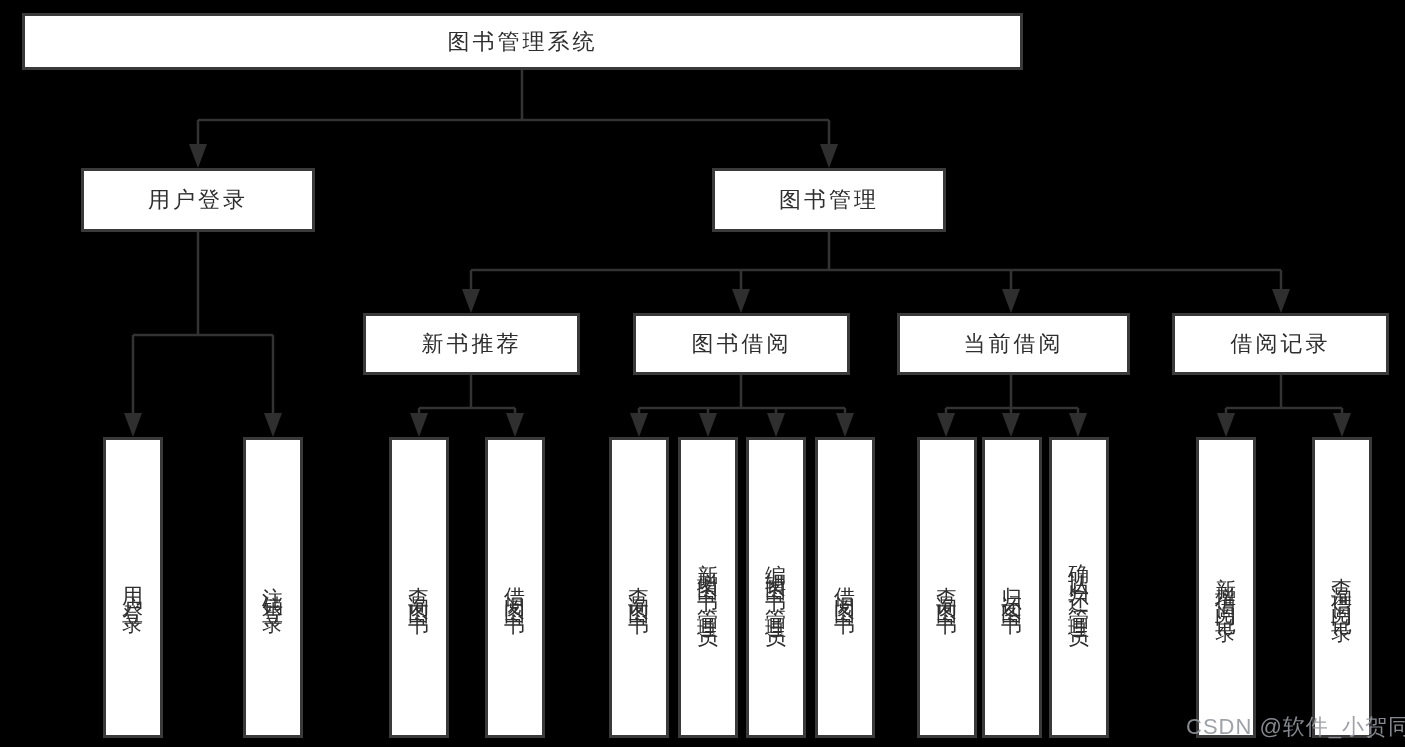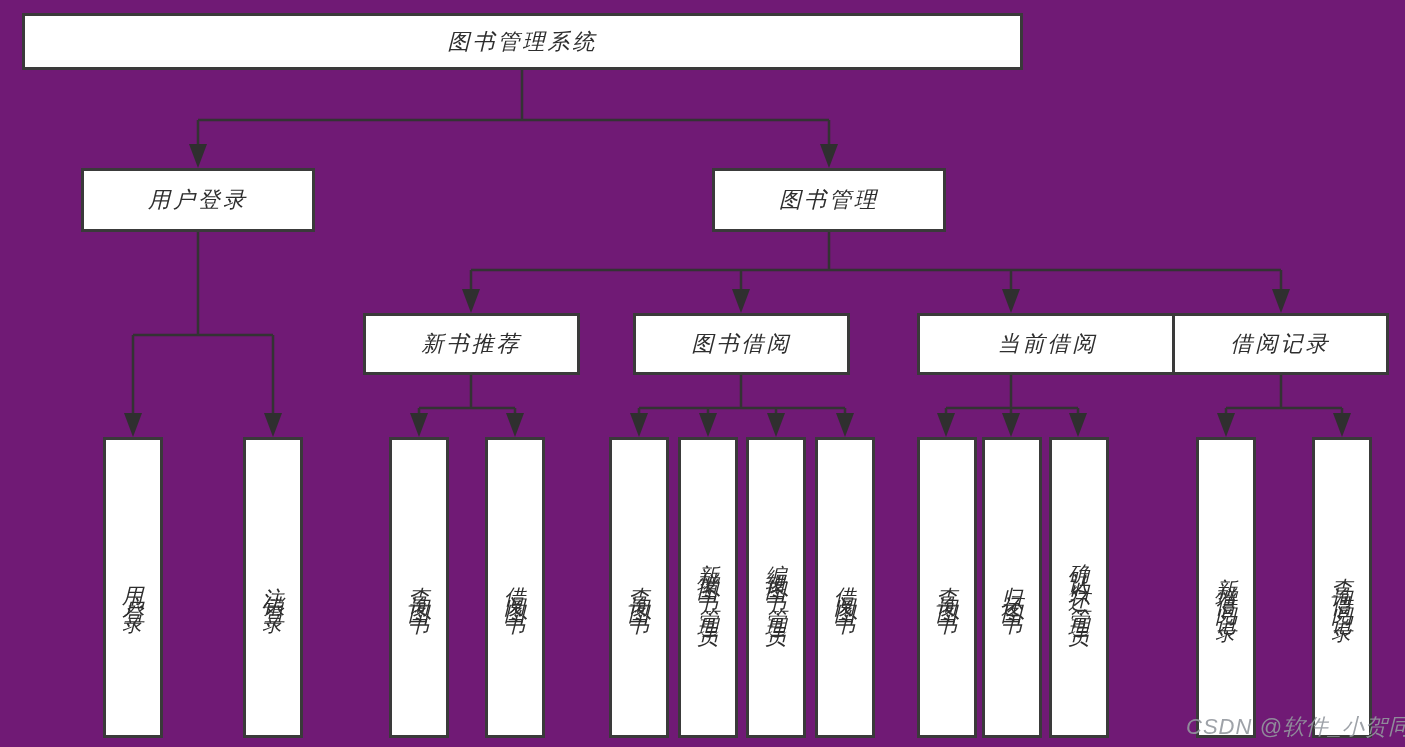--- a/index.html
+++ b/index.html
@@ -5,22 +5,21 @@
   * { margin: 0; padding: 0; box-sizing: border-box; }
   html, body { background: #ffffff; }
   body {
     width: 1405px; height: 747px;
     font-family: "Liberation Sans", sans-serif;
     overflow: hidden;
   }
   .canvas {
     position: relative;
     width: 1405px; height: 747px;
-    background: #701a75;
-    font-style: italic;
+    background: #000000;
   }
   svg.connectors {
     position: absolute; left: 0; top: 0;
     width: 1405px; height: 747px;
   }
   .node {
     position: absolute;
     background: #ffffff;
     border: 3px solid #3a3a3a;
     display: flex;
@@ -112,21 +111,21 @@
   <div class="node h-node" style="left:363px; top:313px; width:217px; height:62px;">
     <span>新书推荐</span>
   </div>
 
   <div class="node h-node" style="left:712px; top:168px; width:234px; height:64px;">
     <span>图书管理</span>
   </div>
   <div class="node h-node" style="left:633px; top:313px; width:217px; height:62px;">
     <span>图书借阅</span>
   </div>
-  <div class="node h-node" style="left:917px; top:313px; width:261px; height:62px;">
+  <div class="node h-node" style="left:897px; top:313px; width:233px; height:62px;">
     <span>当前借阅</span>
   </div>
   <div class="node h-node" style="left:1172px; top:313px; width:217px; height:62px;">
     <span>借阅记录</span>
   </div>
 
   <div class="node leaf" style="left:103px;">
     <span>用户登录</span>
   </div>
   <div class="node leaf" style="left:243px;">

